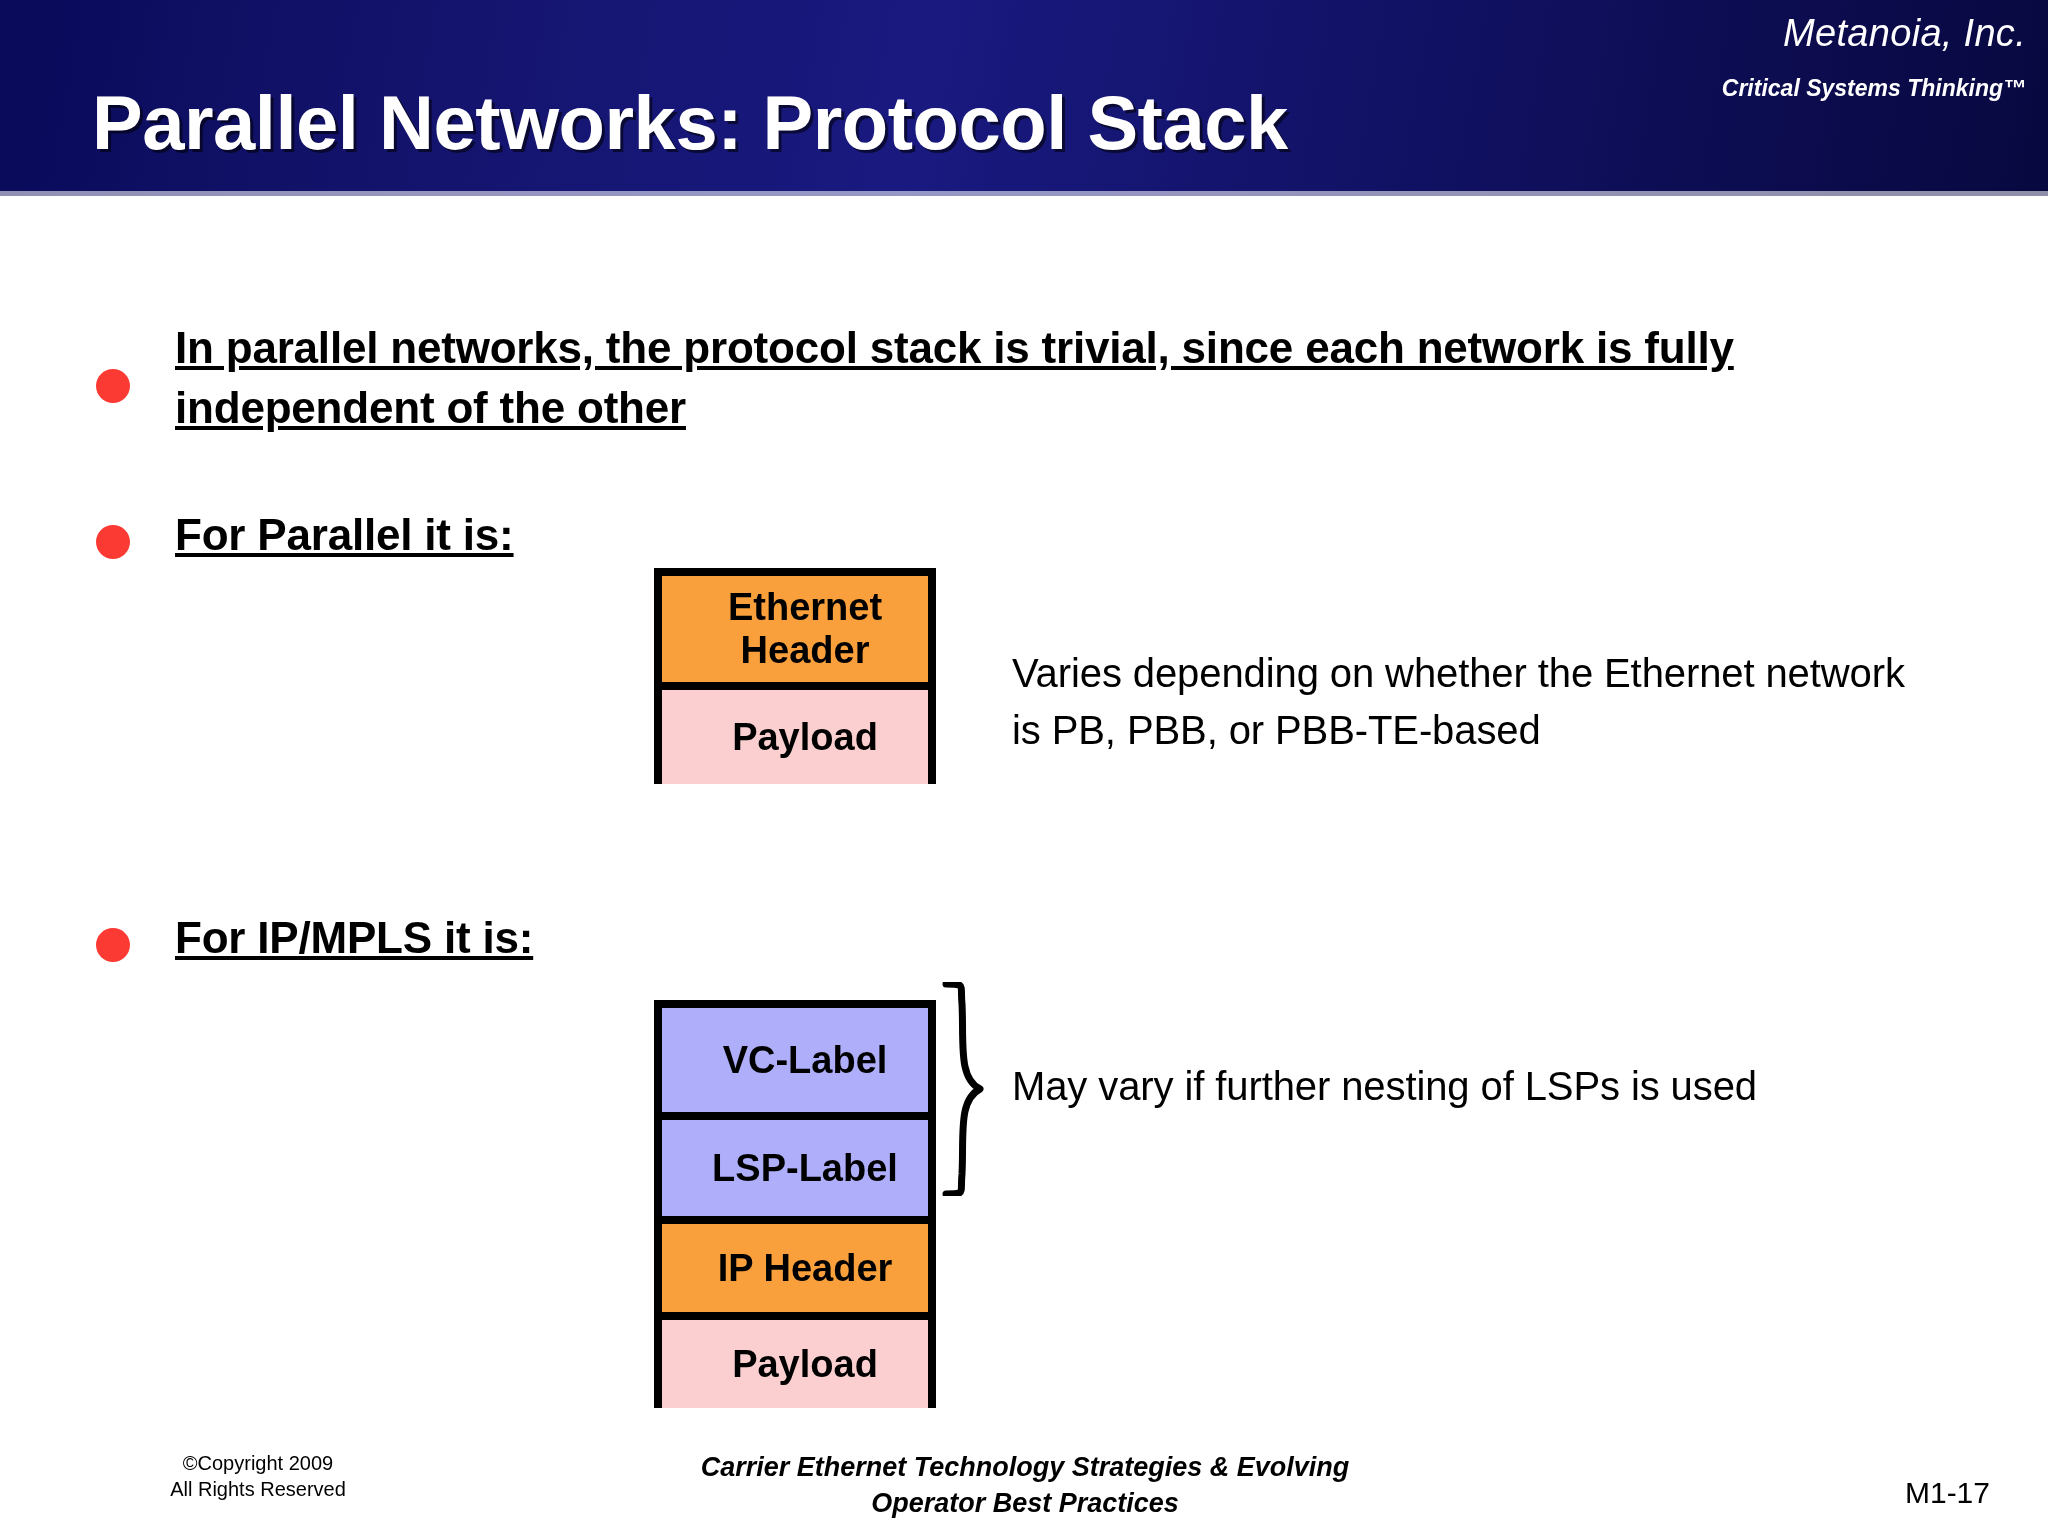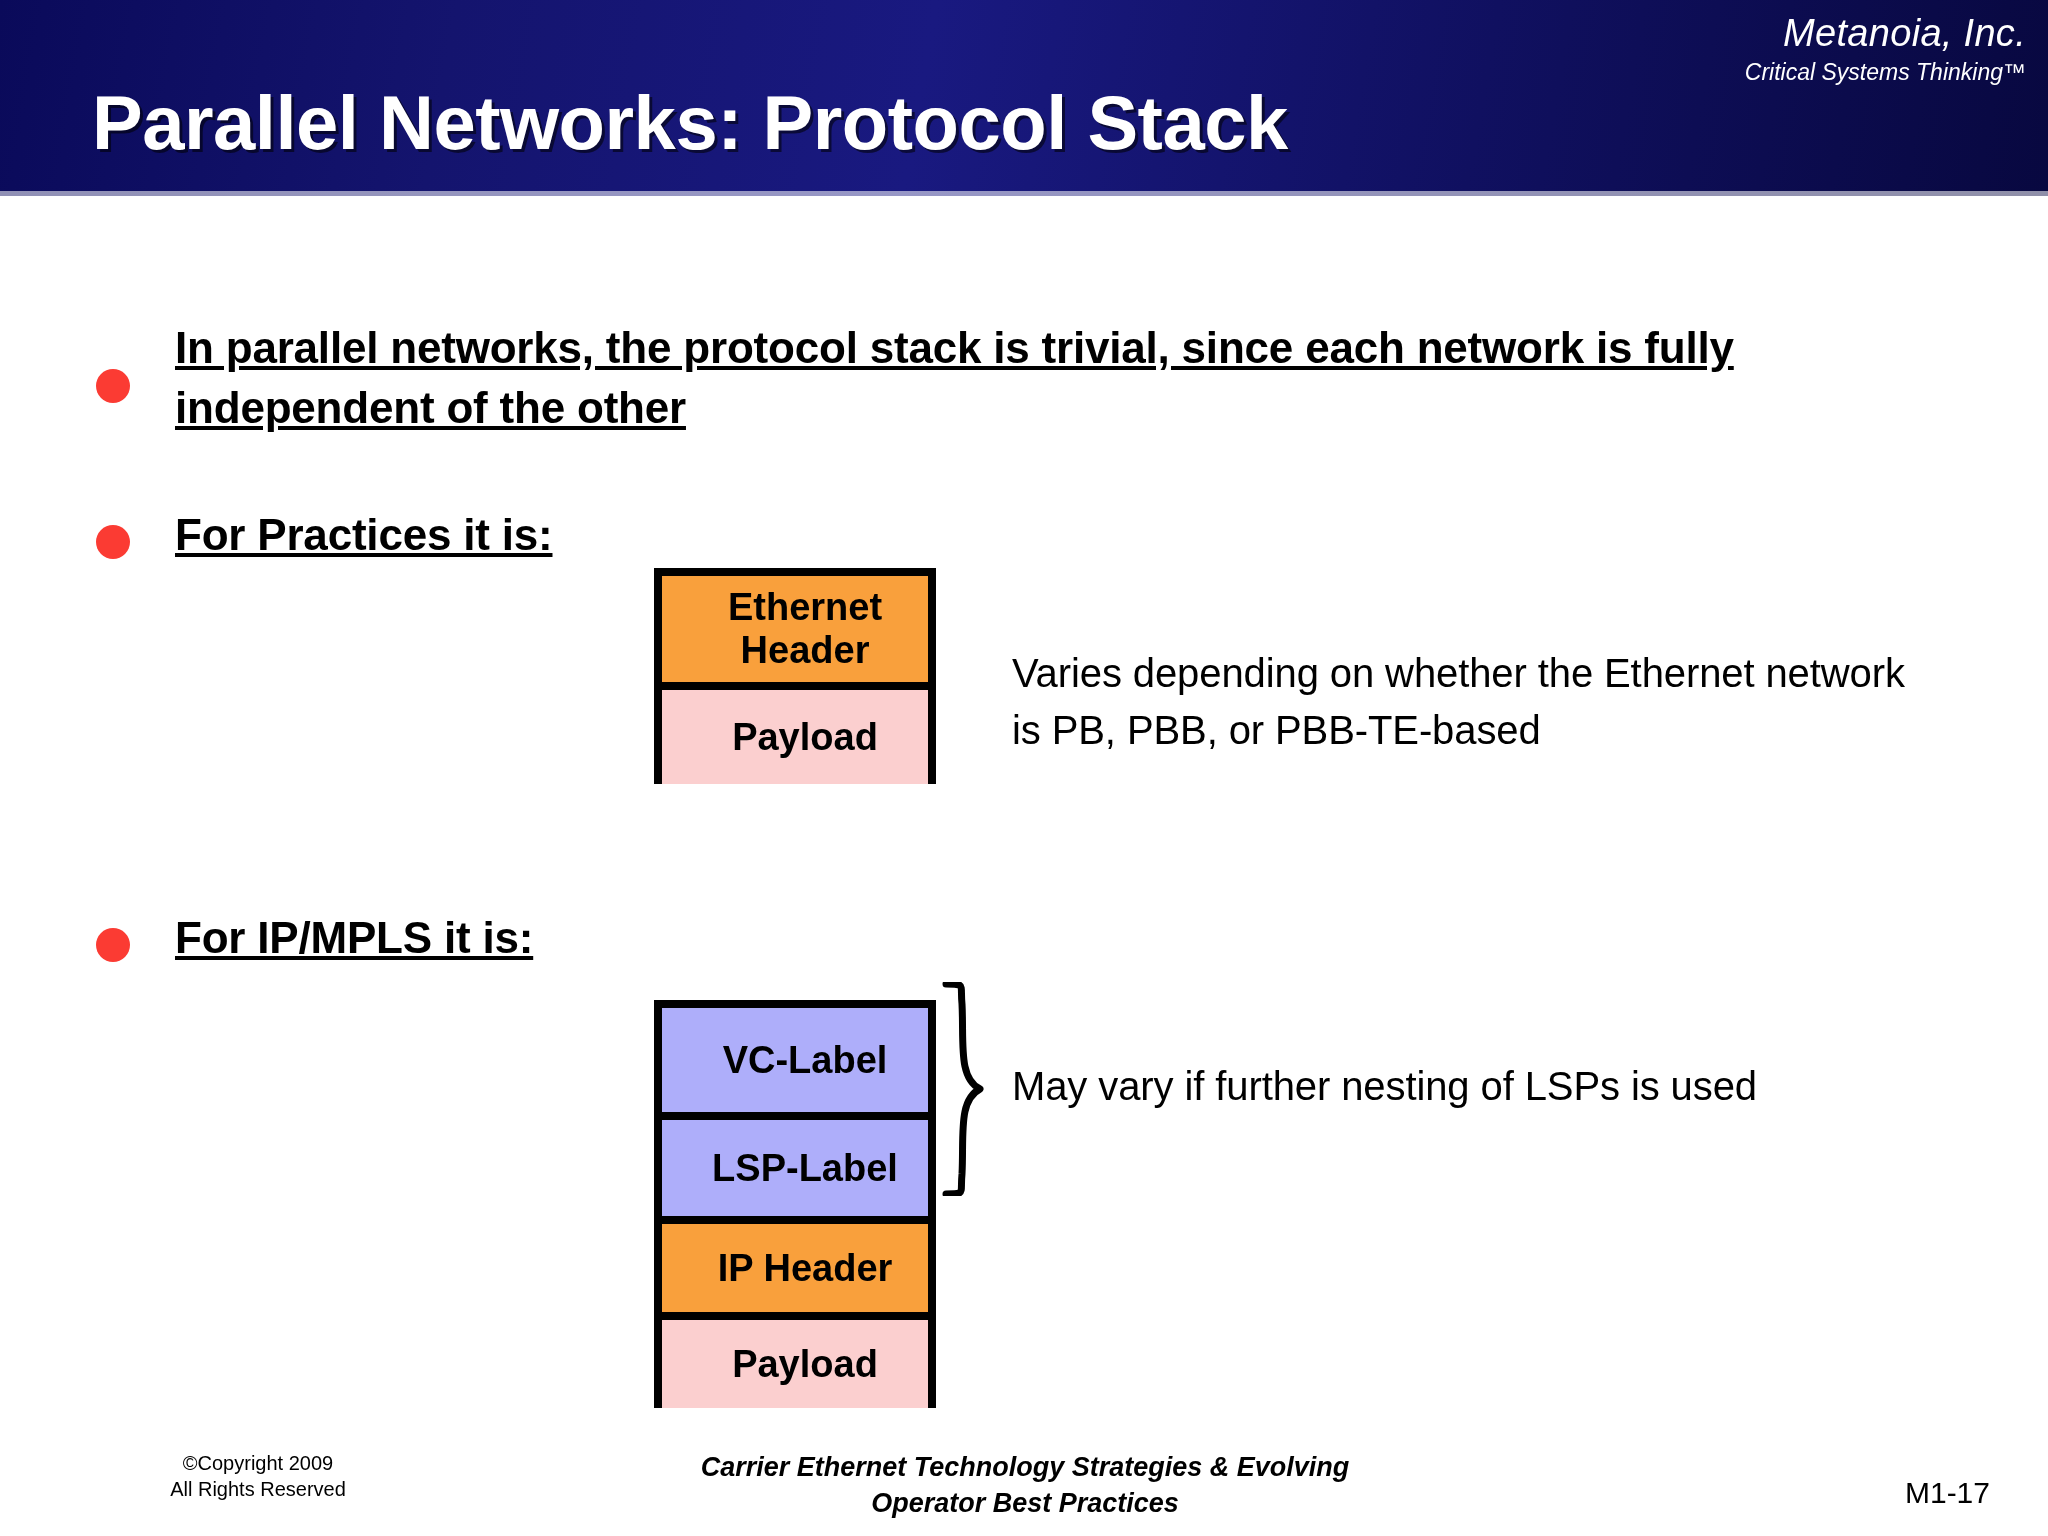--- a/index.html
+++ b/index.html
@@ -44,22 +44,22 @@
   }
   #brand-name {
     font-size: 38px;
     font-style: italic;
     font-weight: normal;
     letter-spacing: 0.3px;
   }
   #brand-tagline {
     font-size: 23px;
     font-style: italic;
-    font-weight: normal;
-    margin-top: 6px;
+    font-weight: bold;
+    margin-top: 22px;
   }
   #slide-title {
     position: absolute;
     left: 92px;
     top: 122px;
     transform: translateY(-50%);
     color: #ffffff;
     font-size: 76px;
     font-weight: bold;
     letter-spacing: -0.5px;
@@ -225,21 +225,21 @@
     <div id="slide-title">Parallel Networks: Protocol Stack</div>
   </div>
 
   <div class="bullet-row" id="bullet-1">
     <div class="bullet-dot"></div>
     <div class="bullet-text">In parallel networks,  the protocol stack is trivial, since each network is fully independent of the other</div>
   </div>
 
   <div class="bullet-row" id="bullet-2">
     <div class="bullet-dot"></div>
-    <div class="bullet-text">For Practices it is:</div>
+    <div class="bullet-text">For Parallel it is:</div>
   </div>
 
   <div class="stack" id="ethernet-stack">
     <div class="stack-row row-header">Ethernet Header</div>
     <div class="stack-row row-payload">Payload</div>
   </div>
 
   <div class="annotation" id="ethernet-note">Varies depending on whether the Ethernet network is PB, PBB, or PBB-TE-based</div>
 
   <div class="bullet-row" id="bullet-3">

